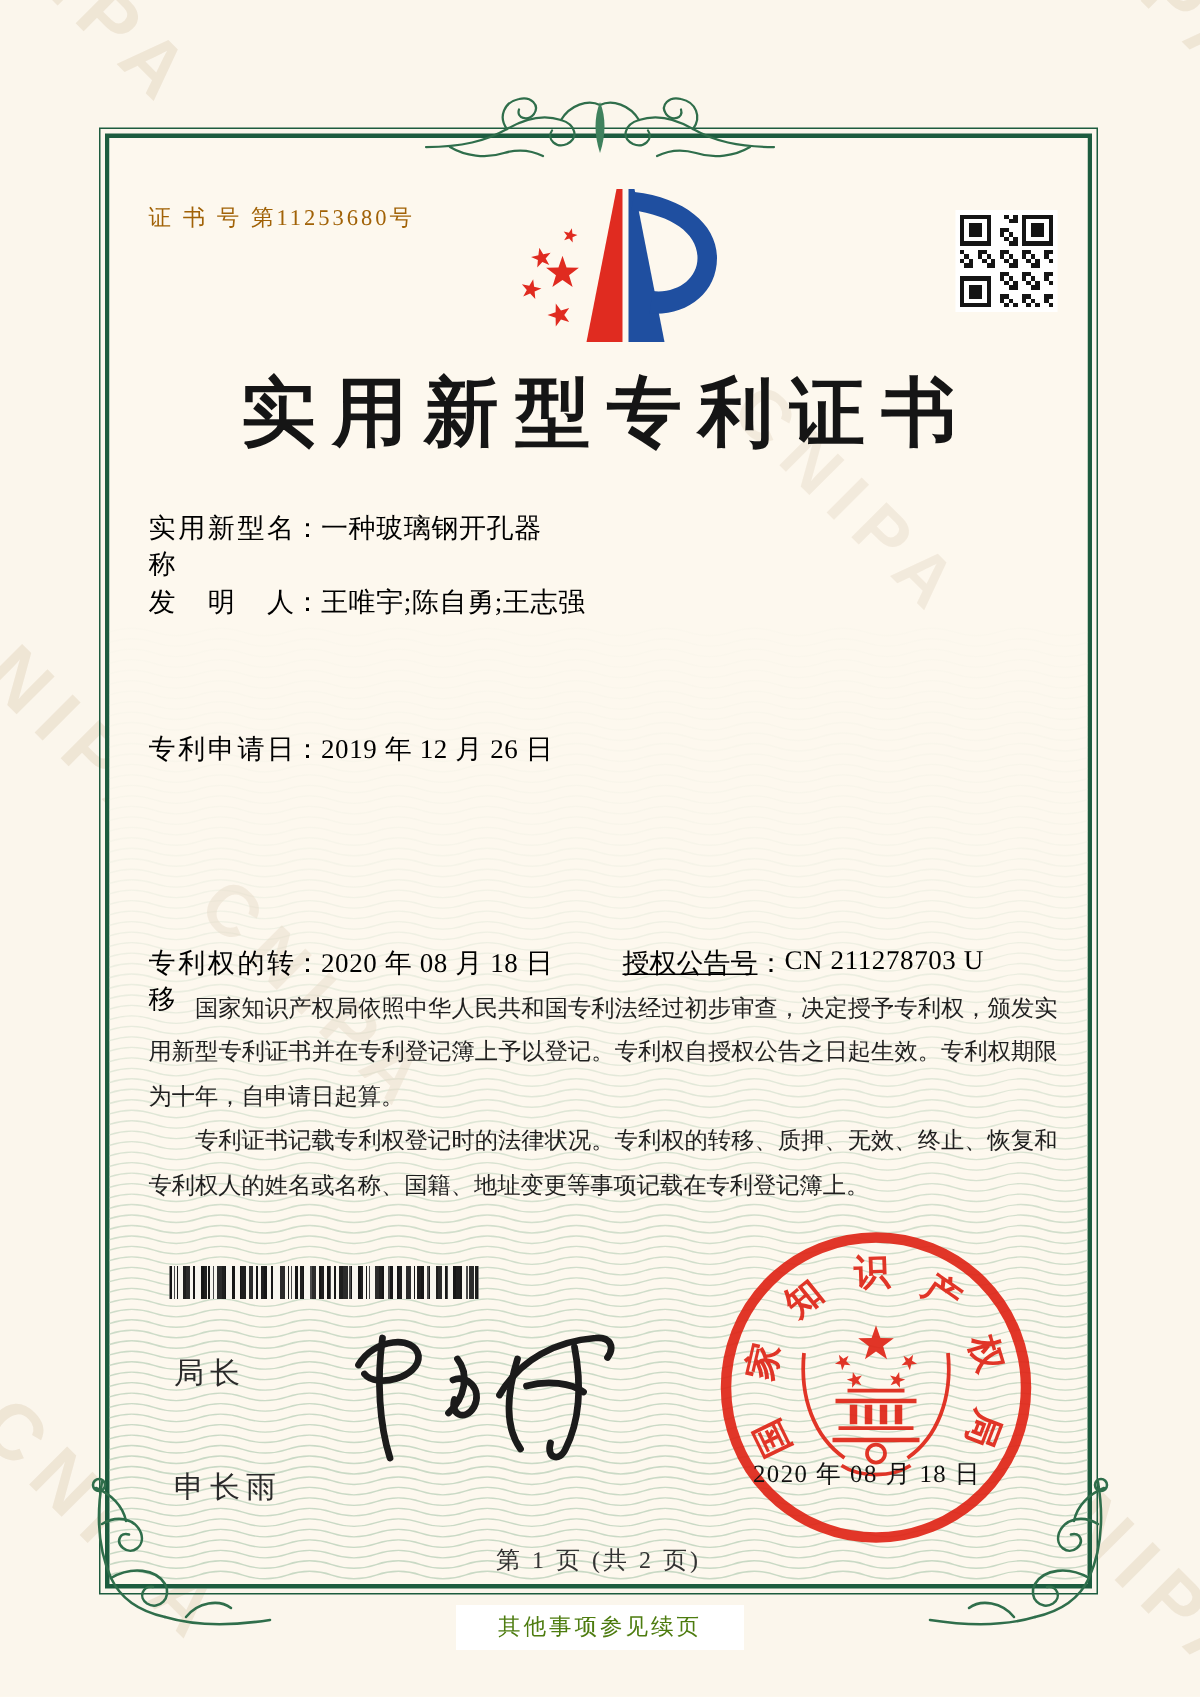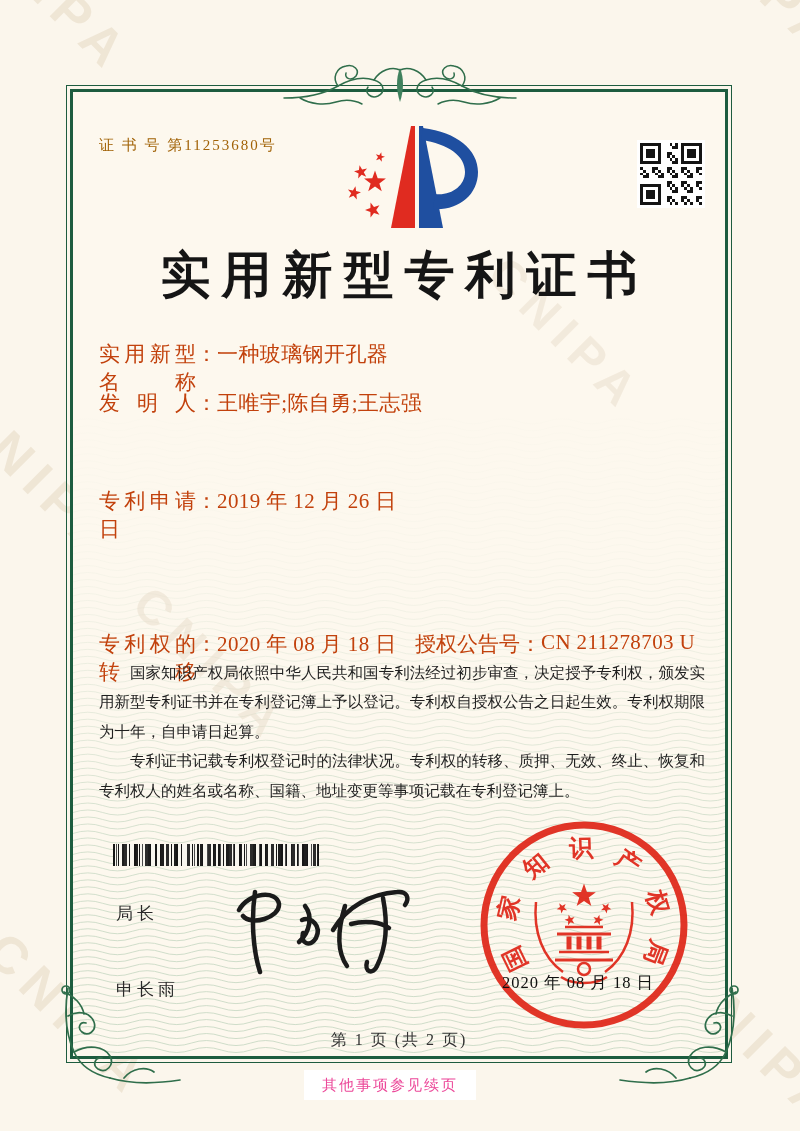--- a/index.html
+++ b/index.html
@@ -59,21 +59,21 @@
   .qr {
     position:absolute; left:564px; top:48px; width:68px; height:68px;
     background:#fff; padding:3px;
   }
   .title {
     position:absolute; left:0; top:150px; width:100%;
     text-align:center; font-size:50px; font-weight:bold;
     letter-spacing:11px; text-indent:11px; color:#151515;
   }
   
-  .field-row { position:absolute; left:26px; width:620px; font-size:21px; color:#c2410c; }
+  .field-row { position:absolute; left:26px; width:620px; font-size:18px; color:#000000; }
   .flabel {
     display:inline-block; width:97px;
     text-align:justify; text-align-last:justify;
     vertical-align:top;
   }
   .fcolon { vertical-align:top; }
   .fvalue { vertical-align:top; letter-spacing:.4px; }
   .addr-val { display:inline-block; width:436px; line-height:1.62; }
   .grant-pair { position:absolute; left:316px; top:0; }
   
@@ -86,44 +86,44 @@
   .barcode {
     position:absolute; left:40px; top:752px; width:206px; height:22px;
     background-color:#f8f6ef;
     background-image:
       repeating-linear-gradient(90deg,#161616 0 2px,transparent 2px 5px,#161616 5px 6px,transparent 6px 11px,#2b2b2b 11px 14px,transparent 14px 16px,#161616 16px 17px,transparent 17px 21px),
       repeating-linear-gradient(90deg,transparent 0 3px,#4a4a4a 3px 4px,transparent 4px 9px,#1e1e1e 9px 12px,transparent 12px 13px);
   }
   .signer-title, .signer-name {
     position:absolute; left:43px;
     font-family:"Liberation Sans","DejaVu Sans",sans-serif;
-    font-size:17px; letter-spacing:4px; color:#2a2a2a;
+    font-size:20px; letter-spacing:4px; color:#2a2a2a;
   }
   .signer-title { top:810px; }
   .signer-name  { top:850px;margin-top:36px; }
   .sig-svg { position:absolute; left:152px; top:788px; }
   .seal-svg { position:absolute; left:400px; top:722px; }
   .seal-date {
     position:absolute; left:402px; top:880px; width:206px;
     text-align:center; font-size:16.5px; color:#101010; letter-spacing:1px;
   }
   .page-info {
     position:absolute; left:0; top:938px; width:100%;
     text-align:center; font-size:16px; color:#333; letter-spacing:2px;
   }
   
   .ornament-top { position:absolute; left:280px; top:58px; z-index:5; }
   .corner-fl { position:absolute; top:982px; z-index:5; }
   .corner-fl.left  { left:54px; }
   .corner-fl.right { left:611px; transform:scaleX(-1); }
   .cont-box {
-    position:absolute; left:304px; top:1070px; width:172px; height:30px;
+    position:absolute; left:304px; top:1070px; width:192px; height:30px;
     background:#ffffff; z-index:4;
     text-align:center; line-height:30px;
-    font-size:15px; letter-spacing:2px; color:#ec4899;
+    font-size:15px; letter-spacing:2px; color:#4d7c0f;
   }
 </style>
 </head>
 <body>
 
 <div class="wm" style="left:-55px; top:-40px;">CNIPA</div>
 <div class="wm" style="left:655px; top:-55px;">CNIPA</div>
 <div class="wm" style="left:-65px; top:450px;">CNIPA</div>
 <div class="wm" style="left:-35px; top:985px;">CNIPA</div>
 <div class="wm" style="left:655px; top:1015px;">CNIPA</div>
@@ -268,21 +268,21 @@
       </div>
       <div class="field-row" style="top:297px">
         <span class="flabel">发明人</span><span class="fcolon">：</span><span class="fvalue">王唯宇;陈自勇;王志强</span>
       </div>
       <div class="field-row" style="top:395px">
         <span class="flabel">专利申请日</span><span class="fcolon">：</span><span class="fvalue">2019 年 12 月 26 日</span>
       </div>
       <div class="field-row" style="top:538px">
         <span class="flabel">专利权的转移</span><span class="fcolon">：</span><span class="fvalue">2020 年 08 月 18 日</span>
         <span class="grant-pair">
-          <span class="flabel" style="width:auto;">授权公告号</span><span class="fcolon">：</span><span class="fvalue">CN 211278703 U</span>
+          <span class="flabel" style="width:auto;text-decoration:underline;">授权公告号</span><span class="fcolon">：</span><span class="fvalue">CN 211278703 U</span>
         </span>
       </div>
 
       <div class="paras">
         <p>国家知识产权局依照中华人民共和国专利法经过初步审查，决定授予专利权，颁发实用新型专利证书并在专利登记簿上予以登记。专利权自授权公告之日起生效。专利权期限为十年，自申请日起算。</p>
         <p>专利证书记载专利权登记时的法律状况。专利权的转移、质押、无效、终止、恢复和专利权人的姓名或名称、国籍、地址变更等事项记载在专利登记簿上。</p>
       </div>
 
       <div class="barcode"></div>
 

